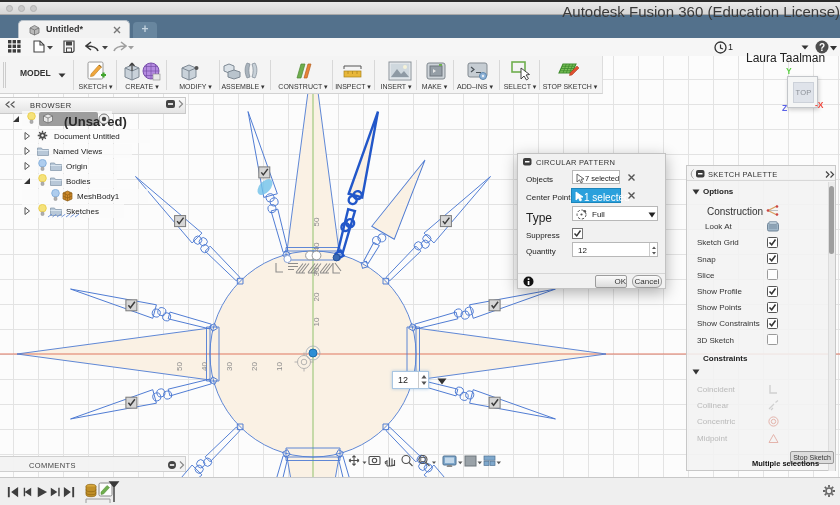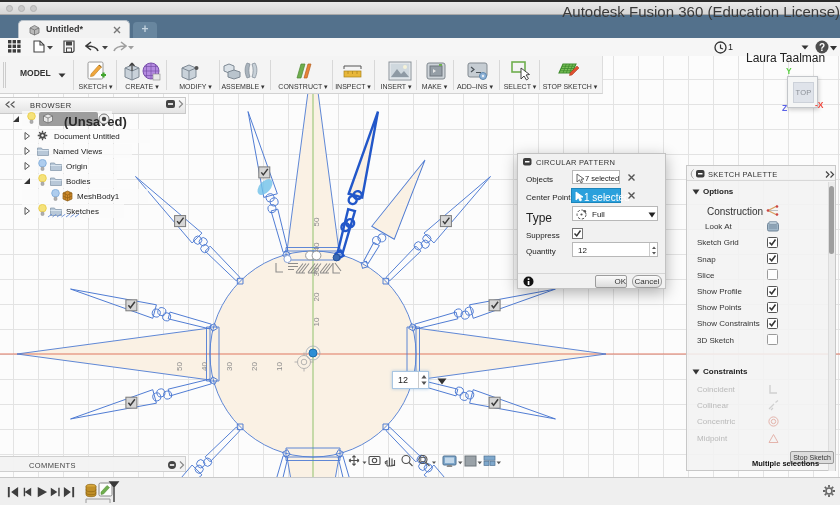--- a/index.html
+++ b/index.html
@@ -634,21 +634,21 @@
       <rect x="0.5" y="0.5" width="10" height="10" rx="1" fill="#fff" stroke="#555"></rect>
       <path d="M2.5 5.5 L4.7 7.8 L8.5 2.5" fill="none" stroke="#333" stroke-width="1.5"></path>
     </svg>
     <div class="abs" style="left:10px;top:169.6px;font-size:8px;color:#333">3D Sketch</div>
     <svg class="abs" style="left:80px;top:168.1px" width="11" height="11">
       <rect x="0.5" y="0.5" width="10" height="10" rx="1" fill="#fdfdfd" stroke="#9a9a9a"></rect>
     </svg>
     <svg class="abs" style="left:5px;top:203px" width="8" height="6">
       <path d="M0.5 0.5 h7 l-3.5 5z" fill="#333"></path>
     </svg>
-    <div class="abs" style="left:16px;top:201px;font-size:8px;font-weight:bold;color:#222">Constraints</div>
+    <div class="abs" style="left:16px;top:188px;font-size:8px;font-weight:bold;color:#222">Constraints</div>
     <div class="abs" style="left:10px;top:219.0px;font-size:8px;color:#b9b9b9">Coincident</div>
     <svg class="abs" style="left:81px;top:218.0px" width="11" height="11">
       <path d="M2 1 V9 H9" fill="none" stroke="#d0d0d0" stroke-width="1.4"></path>
     </svg>
     <div class="abs" style="left:10px;top:235.2px;font-size:8px;color:#b9b9b9">Collinear</div>
     <svg class="abs" style="left:81px;top:234.2px" width="11" height="11">
       <path d="M1 9 L6 4 M7.5 2.5 L10 0.5 M3 10 L5 8" fill="none" stroke="#d0d0d0" stroke-width="1.2"></path>
     </svg>
     <div class="abs" style="left:10px;top:251.4px;font-size:8px;color:#b9b9b9">Concentric</div>
     <svg class="abs" style="left:81px;top:250.4px" width="11" height="11">

